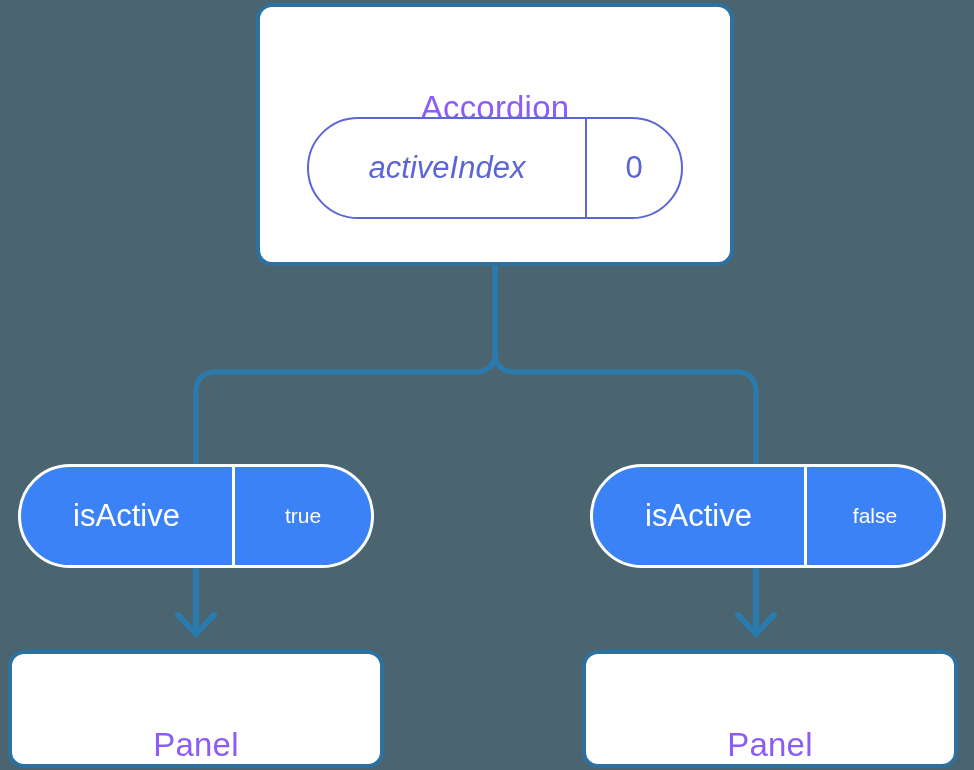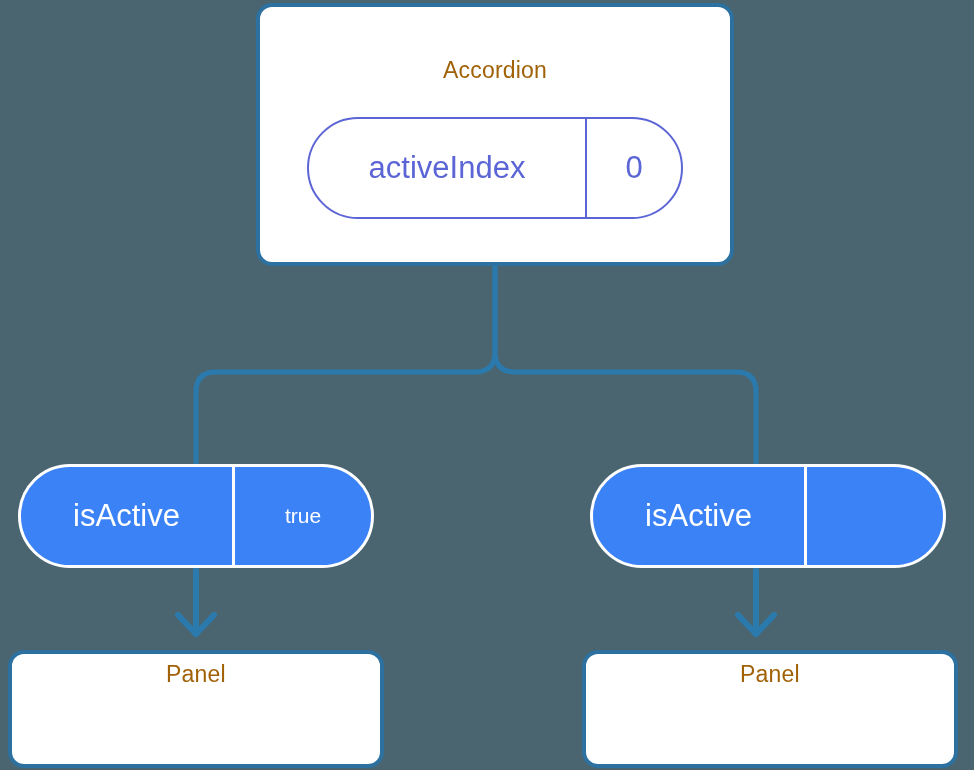--- a/index.html
+++ b/index.html
@@ -32,44 +32,45 @@
     position: absolute;
     background: #ffffff;
     border: 4px solid #2c71a0;
     border-radius: 16px;
     box-sizing: border-box;
     display: flex;
     flex-direction: column;
     align-items: center;
   }
   .node-title {
-    color: #a16207;
-    font-size: 23px;
+    color: #8b5cf6;
+    font-size: 33px;
     font-weight: 400;
     letter-spacing: 0.2px;
     white-space: nowrap;
+    margin-top: 32px;
   }
 
   
   #accordion-node {
     left: 256px;
     top: 3px;
     width: 478px;
     height: 263px;
     justify-content: flex-start;
     padding-top: 50px;
   }
 
   
   .panel-node {
     top: 650px;
     width: 376px;
     height: 118px;
-    justify-content: flex-start;
-    padding-top: 7px;
+    justify-content: flex-end;
+    padding-top: 16px;
   }
   #panel-node-left  { left: 8px; }
   #panel-node-right { left: 582px; }
 
   
   .pill {
     position: absolute;
     display: flex;
     align-items: stretch;
     box-sizing: border-box;
@@ -97,21 +98,21 @@
   .pill-outline .pill-val {
     color: #5c65d6;
     font-size: 31px;
   }
   #accordion-state-pill {
     left: 307px;
     top: 117px;
     width: 376px;
     height: 102px;
   }
-  #accordion-state-pill .pill-key { width: 281px; }
+  #accordion-state-pill .pill-key { width: 281px; font-style: italic; }
   #accordion-state-pill .pill-val { width: 95px; }
 
   
   .pill-filled {
     background: #3b82f6;
     border: 3px solid #ffffff;
   }
   .pill-filled .pill-key {
     color: #ffffff;
     font-size: 31px;
@@ -180,20 +181,21 @@
     <div class="pill-val">0</div>
   </div>
 
   <div class="pill pill-filled" id="isactive-pill-left">
     <div class="pill-key">isActive</div>
     <div class="pill-val">true</div>
   </div>
 
   <div class="pill pill-filled" id="isactive-pill-right">
     <div class="pill-key">isActive</div>
+    <div class="pill-val">false</div>
   </div>
 
   <div class="node-box panel-node" id="panel-node-left">
     <div class="node-title">Panel</div>
   </div>
 
   <div class="node-box panel-node" id="panel-node-right">
     <div class="node-title">Panel</div>
   </div>
 

